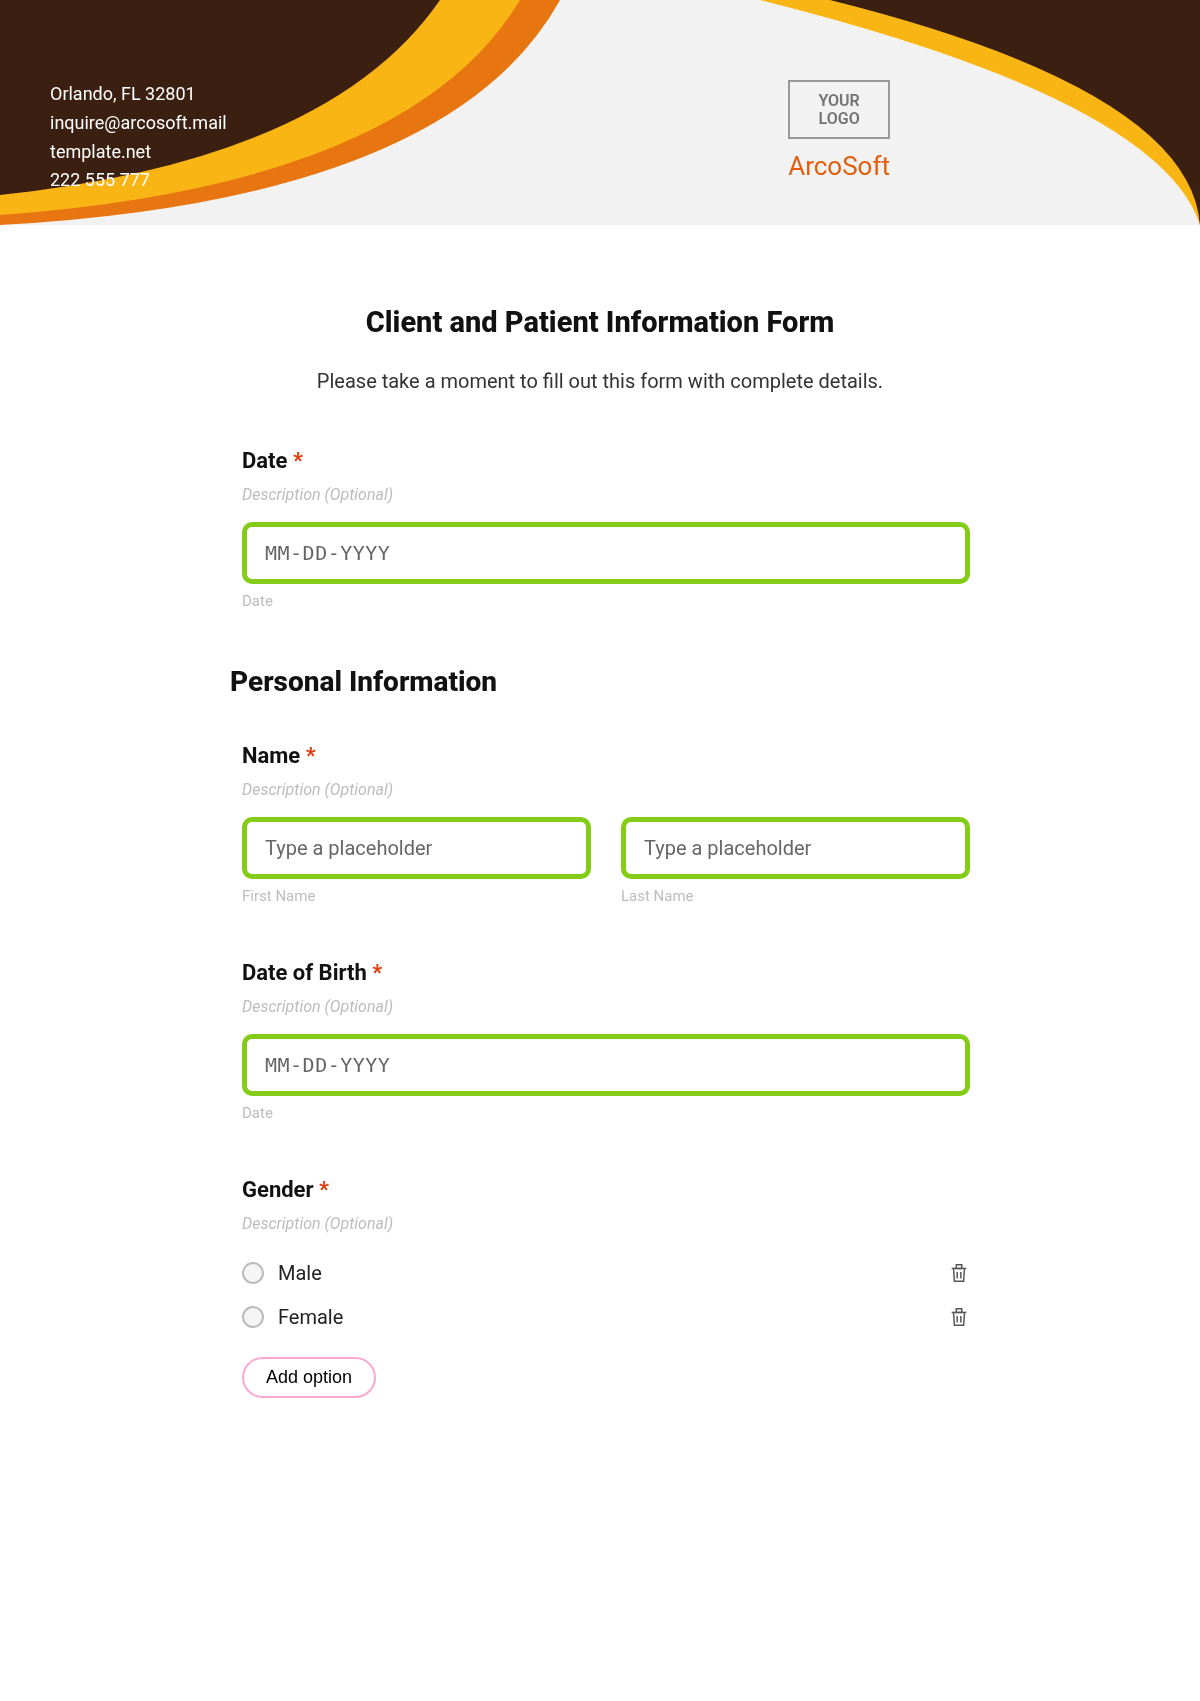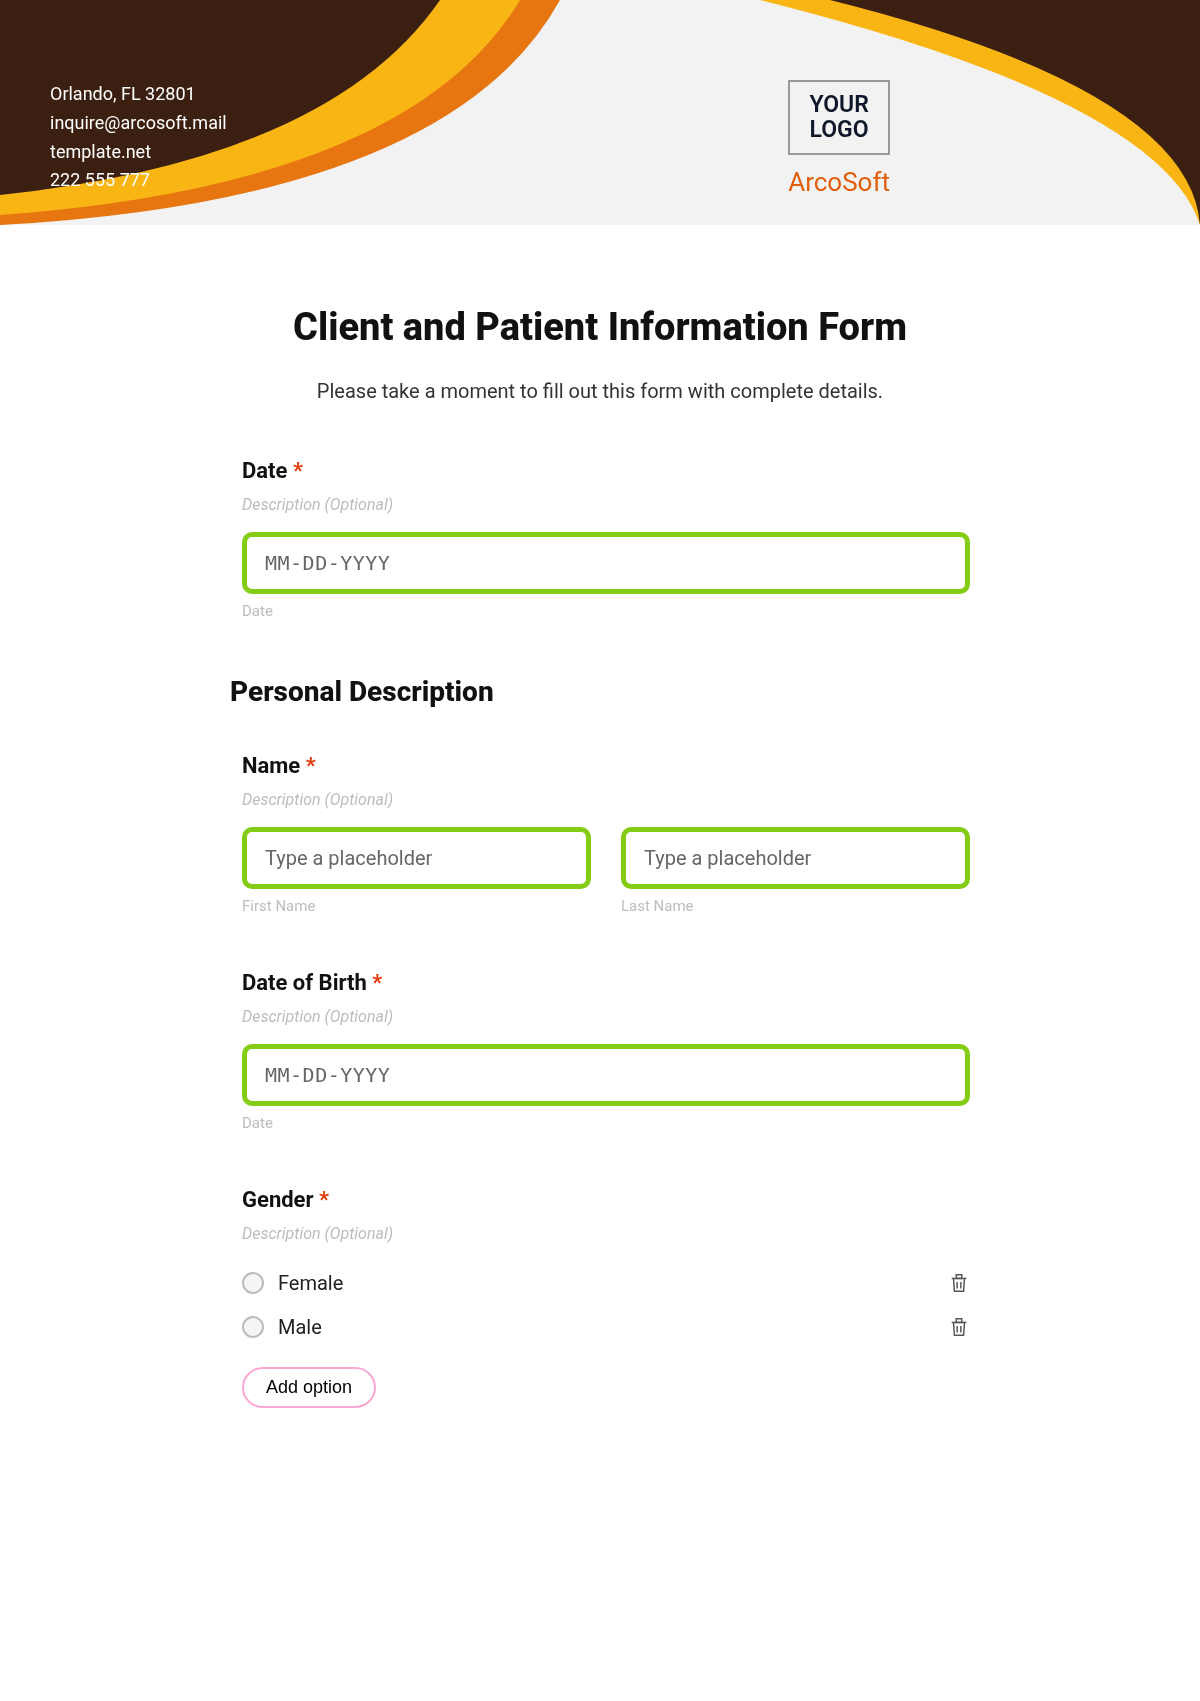--- a/index.html
+++ b/index.html
@@ -1,24 +1,24 @@
 <!DOCTYPE html>
 <html><head>
 <meta charset="utf-8">
 <style>
   * { box-sizing: border-box; margin: 0; padding: 0; }
   body { font-family: -apple-system, BlinkMacSystemFont, "Segoe UI", Roboto, Arial, sans-serif; background: #fff; width: 1200px; }
   .header { position: relative; width: 100%; height: 225px; background: #f2f2f2; overflow: hidden; }
   .header svg { position:absolute; top:0; left:0; }
   .contact { position: absolute; top: 80px; left: 50px; color: #fff; font-size: 18px; line-height: 1.6; z-index: 5; }
   .logo-block { position: absolute; top: 80px; right: 310px; text-align: center; z-index: 5; }
-  .logo-box { border: 2px solid #999; padding: 10px 14px; color: #0f172a; font-size: 23px; font-weight: 600; line-height: 1.1; background: #f2f2f2; }
+  .logo-box { border: 2px solid #999; padding: 10px 14px; color: #737373; font-size: 16px; font-weight: 600; line-height: 1.1; background: #f2f2f2; }
   .brand { margin-top: 12px; font-size: 26px; font-weight: 400; color: #e25e0c; }
   .page { max-width: 940px; margin: 0 auto; padding: 60px 100px 60px 100px; }
-  .form-title { text-align: center; font-size: 38px; font-weight: 800; color: #111; margin-top: 20px; margin-bottom: 30px; }
+  .form-title { text-align: center; font-size: 29px; font-weight: 800; color: #111; margin-top: 20px; margin-bottom: 30px; }
   .subtitle { text-align: center; font-size: 20px; color: #333; margin-bottom: 55px; }
   .field-block { margin-bottom: 55px; margin-left: 12px; }
   .field-label { font-size: 22px; font-weight: 700; color: #111; margin-bottom: 12px; }
   .req { color: #e23c0c; font-weight: 700; }
   .desc { font-size: 16px; color: #bdbdbd; font-style: italic; margin-bottom: 18px; }
   .input { width: 100%; border: 5px solid #84cc16; border-radius: 10px; padding: 14px 18px; font-size: 20px; color: #333; font-family: inherit; }
   .sublabel { font-size: 15px; color: #bdbdbd; margin-top: 8px; }
   .row2 { display: flex; gap: 30px; }
   .col { flex: 1; }
   .section-title { font-size: 28px; font-weight: 800; color: #111; margin-bottom: 45px; }
@@ -66,21 +66,21 @@
   <div class="field-block">
     <div class="field-label">
       <span>Date</span>
       <span class="req">*</span>
     </div>
     <div class="desc">Description (Optional)</div>
     <input class="input mono" placeholder="MM-DD-YYYY" style="">
     <div class="sublabel">Date</div>
   </div>
 
-  <div class="section-title">Personal Description</div>
+  <div class="section-title">Personal Information</div>
 
   <div class="field-block">
     <div class="field-label">
       <span>Name</span>
       <span class="req">*</span>
     </div>
     <div class="desc">Description (Optional)</div>
     <div class="row2">
       <div class="col">
         <input class="input" placeholder="Type a placeholder" style="">
@@ -106,34 +106,34 @@
   <div class="field-block">
     <div class="field-label">
       <span>Gender</span>
       <span class="req">*</span>
     </div>
     <div class="desc">Description (Optional)</div>
 
     <div class="radio-row">
       <div class="radio-left">
         <span class="radio-circle"></span>
-        <span class="radio-label">Female</span>
+        <span class="radio-label">Male</span>
       </div>
       <svg class="trash" viewBox="0 0 24 24" fill="none" stroke="currentColor" stroke-width="1.6">
         <path d="M4 7h16"></path>
           <path d="M9 3h6v4H9z"></path>
           <path d="M6 7l1 14h10l1-14"></path>
           <path d="M10 11v7"></path>
           <path d="M14 11v7"></path>
       </svg>
     </div>
     <div class="radio-row">
       <div class="radio-left">
         <span class="radio-circle"></span>
-        <span class="radio-label">Male</span>
+        <span class="radio-label">Female</span>
       </div>
       <svg class="trash" viewBox="0 0 24 24" fill="none" stroke="currentColor" stroke-width="1.6">
         <path d="M4 7h16"></path>
           <path d="M9 3h6v4H9z"></path>
           <path d="M6 7l1 14h10l1-14"></path>
           <path d="M10 11v7"></path>
           <path d="M14 11v7"></path>
       </svg>
     </div>
 

